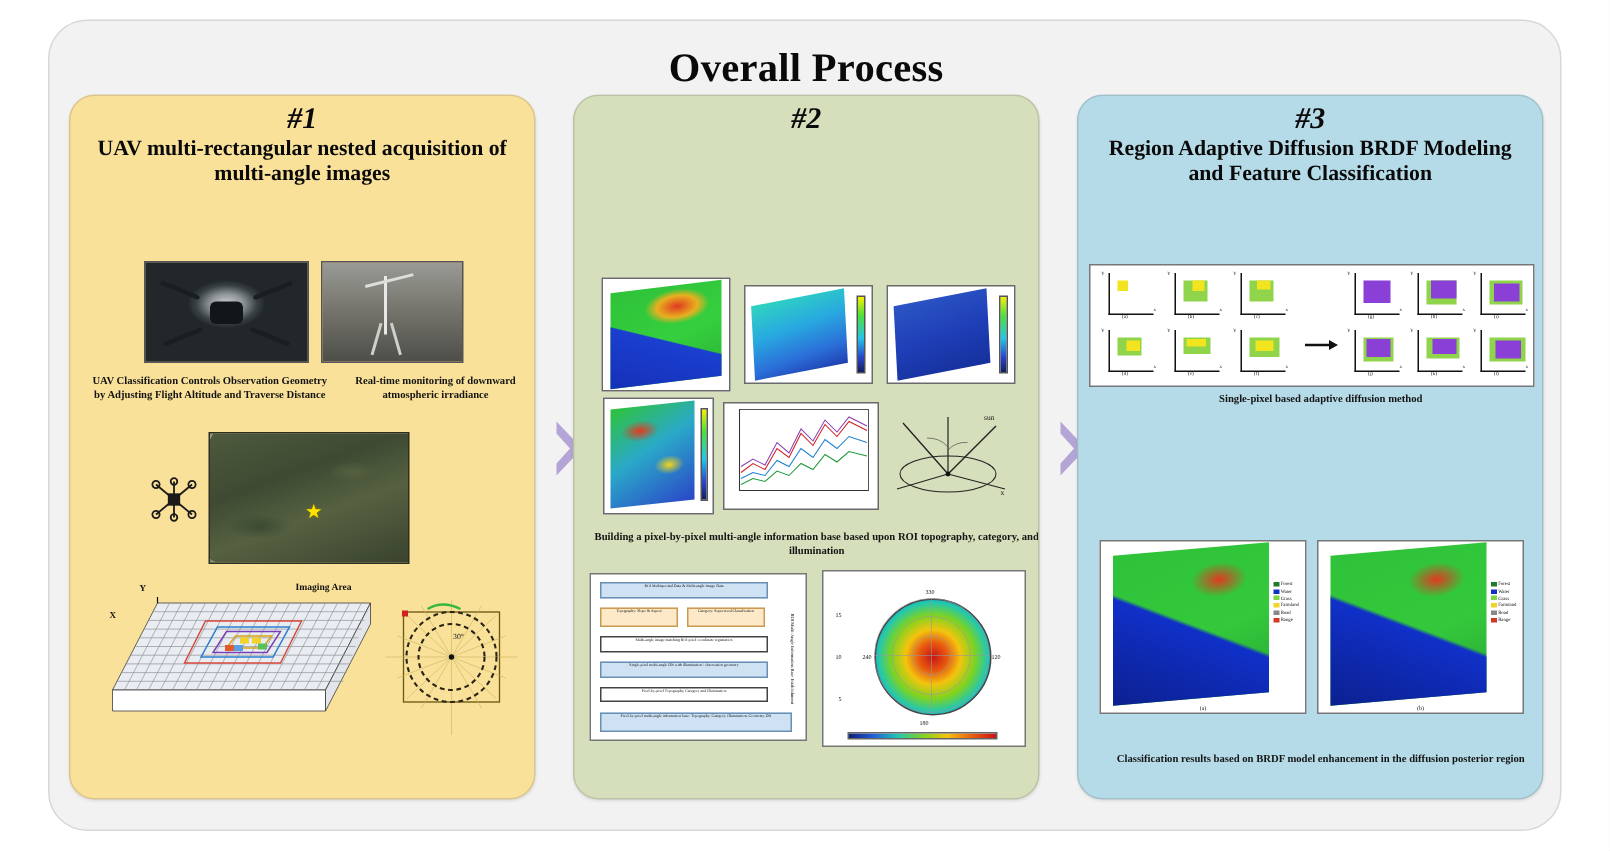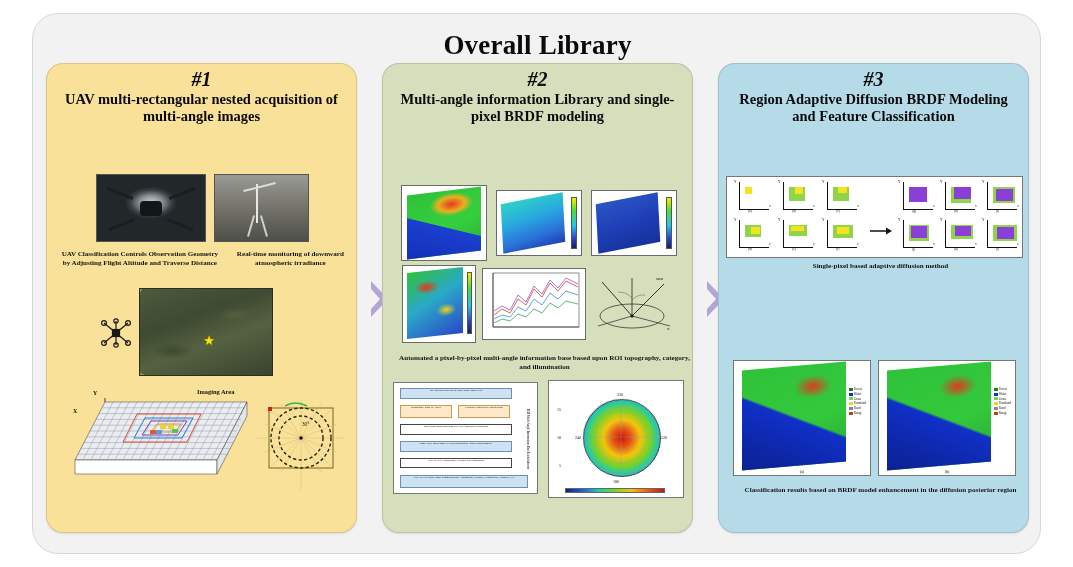--- a/index.html
+++ b/index.html
@@ -179,30 +179,30 @@
   .clsbox{width:138px;height:116px;background:#ffffff;border:1px solid #777;box-sizing:border-box;position:relative;}
   .clsimg{position:absolute;left:8px;top:5px;width:104px;height:100px;
     background:
       radial-gradient(ellipse 26px 16px at 68% 22%, #e03a20 0%, rgba(224,58,32,0) 72%),
       linear-gradient(205deg, rgba(0,0,0,0) 50%, #1030c8 52%, #0c2090 100%),
       linear-gradient(160deg,#2fc23a 0%, #34c93c 58%, #28a834 100%);
     transform:skewY(-5deg);}
   .legend{position:absolute;right:4px;top:26px;font-size:3.2px;line-height:1.5;color:#111;}
   .legend i{display:inline-block;width:4px;height:3px;margin-right:1px;vertical-align:middle;}
   .sublbl{position:absolute;bottom:1px;width:100%;text-align:center;font-size:4px;color:#111;}
-  .p3-cap2{position:absolute;left:6px;top:420px;width:299px;}
+  .p3-cap2{position:absolute;left:6px;top:436px;width:299px;}
 </style>
 </head>
 <body>
 
 <div id="canvas">
 
   <div class="outer-frame">
 
-    <div class="main-title">Overall Library</div>
+    <div class="main-title">Overall Process</div>
 
     <div class="panel p1">
       <div class="panel-num">#1</div>
       <div class="panel-title">UAV multi-rectangular nested acquisition of multi-angle images</div>
 
       <div class="p1-row">
         <div class="ph img-drone">
           <div class="drone-body">
             <i style="left:8%;top:26%;width:26%;height:3px;transform:rotate(22deg)"></i>
             <i style="right:8%;top:26%;width:26%;height:3px;transform:rotate(-22deg)"></i>
@@ -332,21 +332,20 @@
     </div>
 
     <div class="chev c1">
       <svg width="24" height="40" viewBox="0 0 24 40">
         <path d="M3 2 L20 20 L3 38 L3 30 L12 20 L3 10 Z" fill="#b5a5d6"></path>
       </svg>
     </div>
 
     <div class="panel p2">
       <div class="panel-num">#2</div>
-      <div class="panel-title">Multi-angle information Library and single-pixel BRDF modeling</div>
 
       <div class="p2-maps">
         <div class="mapthumb m1">
             <div class="map-a"></div>
           </div>
         <div class="mapthumb m2">
             <div class="map-b"></div>
             <div class="cbar"></div>
           </div>
         <div class="mapthumb m3">
@@ -383,21 +382,21 @@
             <line x1="40" y1="50" x2="6" y2="60" stroke="#222" stroke-width="0.7"></line>
             <path d="M40 32 A18 18 0 0 0 26 26" fill="none" stroke="#555" stroke-width="0.5"></path>
             <path d="M40 34 A16 16 0 0 1 53 29" fill="none" stroke="#555" stroke-width="0.5"></path>
             <circle cx="40" cy="50" r="1.6" fill="#111"></circle>
             <text x="64" y="14" font-size="5" fill="#111" font-family="Liberation Serif, serif">sun</text>
             <text x="75" y="64" font-size="5" fill="#111" font-family="Liberation Serif, serif">x</text>
           </svg>
         </div>
       </div>
 
-      <div class="cap p2-cap1">Automated a pixel-by-pixel multi-angle information base based upon ROI topography, category, and illumination</div>
+      <div class="cap p2-cap1">Building a pixel-by-pixel multi-angle information base based upon ROI topography, category, and illumination</div>
 
       <div class="p2-flow">
         <div class="fbox" style="top:5px;width:112px;height:11px;">ROI Multispectral Data &amp; Multi-angle Image Data</div>
         <div class="fbox" style="top:22px;width:52px;height:13px;background:#fde9c8;border-color:#c89a52;">Topography: Slope &amp; Aspect</div>
         <div class="fbox" style="top:22px;left:64px;width:52px;height:13px;background:#fde9c8;border-color:#c89a52;">Category: Supervised Classification</div>
         <div class="fbox" style="top:41px;width:112px;height:11px;background:#ffffff;border-color:#444;">Multi-angle image matching ROI pixel coordinate registration</div>
         <div class="fbox" style="top:58px;width:112px;height:11px;">Single-pixel multi-angle DN with illumination / observation geometry</div>
         <div class="fbox" style="top:75px;width:112px;height:10px;background:#ffffff;border-color:#444;">Pixel-by-pixel Topography, Category and Illumination</div>
         <div class="fbox" style="top:92px;width:128px;height:13px;">Pixel-by-pixel multi-angle information base: Topography, Category, Illumination, Geometry, DN</div>
         <div style="position:absolute;right:3px;top:10px;width:12px;height:92px;font-size:3px;color:#111;writing-mode:vertical-rl;text-align:center;line-height:12px;">ROI Multi-Angle Information Base Establishment</div>

